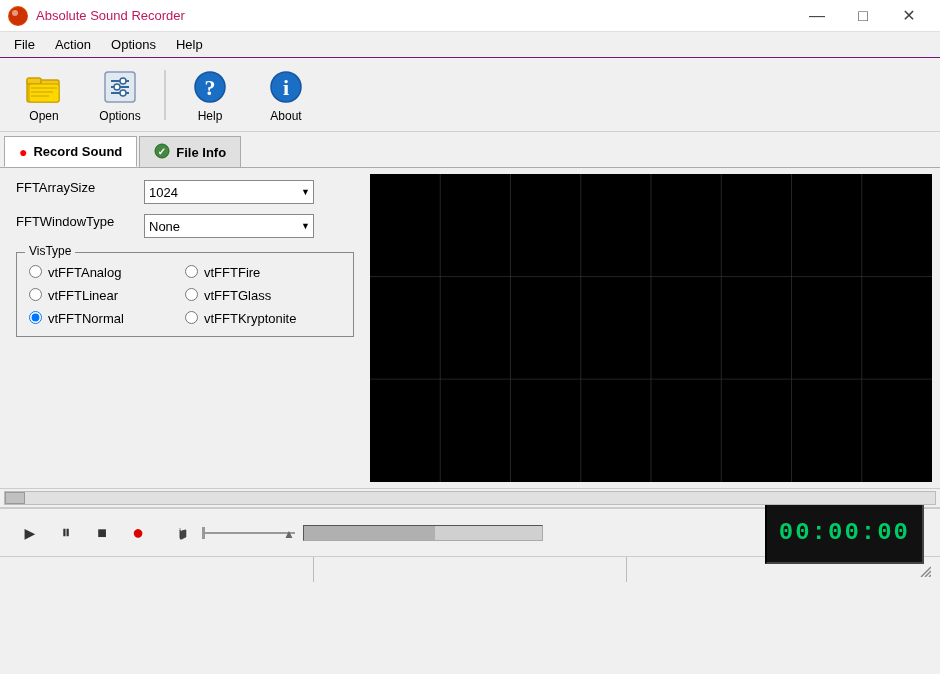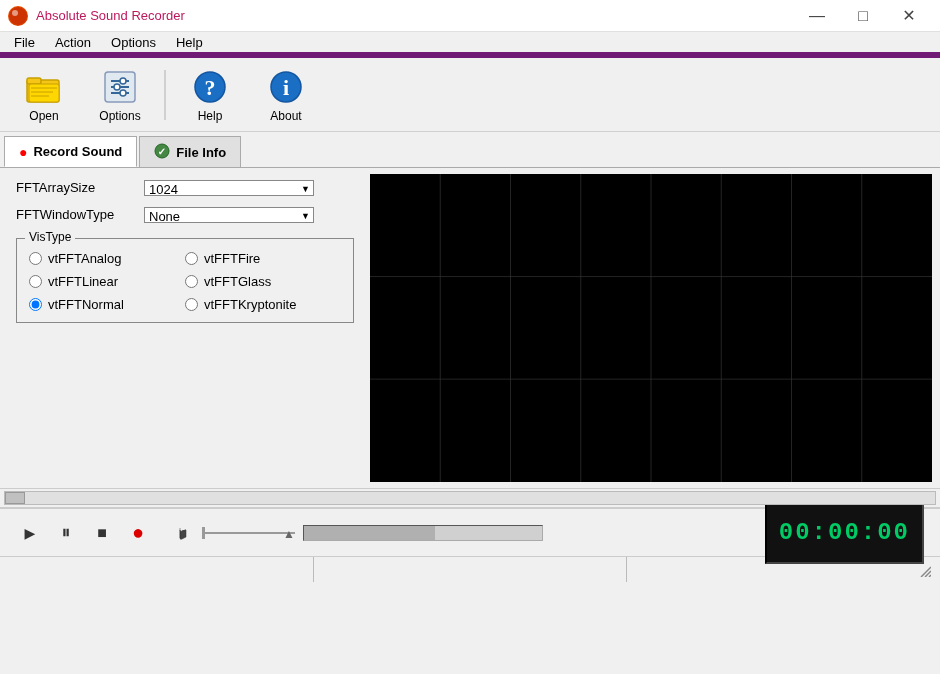--- a/index.html
+++ b/index.html
@@ -47,21 +47,21 @@
       font-size: 16px;
       color: #444;
     }
     
     #menu-bar {
       background: #f0f0f0;
       height: 26px;
       display: flex;
       align-items: flex-end;
       padding: 0 4px;
-      border-bottom: 6px solid #701a75;
+      border-bottom: 1px solid #701a75;
     }
     .menu-item {
       padding: 2px 10px;
       cursor: pointer;
       height: 100%;
       display: flex; align-items: center;
     }
     
     #toolbar {
       background: #f0f0f0;
@@ -162,21 +162,21 @@
       content: '▼';
       position: absolute;
       right: 4px;
       top: 50%;
       transform: translateY(-50%);
       font-size: 9px;
       pointer-events: none;
     }
     .select-wrapper select {
       width: 170px;
-      height: 16px;
+      height: 24px;
       font-size: 13px;
       background: white;
       border: 1px solid #888;
       padding: 1px 4px;
       padding-right: 20px;
       appearance: none;
       -webkit-appearance: none;
       cursor: pointer;
     }
     
@@ -195,21 +195,21 @@
       font-size: 12px;
     }
     .radio-grid {
       display: grid;
       grid-template-columns: 1fr 1fr;
       gap: 8px 8px;
       margin-top: 4px;
     }
     .radio-row {
       display: flex;
-      align-items: center;
+      align-items: flex-start;
       gap: 6px;
       font-size: 13px;
     }
     .radio-row input[type=radio] {
       cursor: pointer;
     }
     
     #right-panel {
       flex: 1;
       background: #000;

